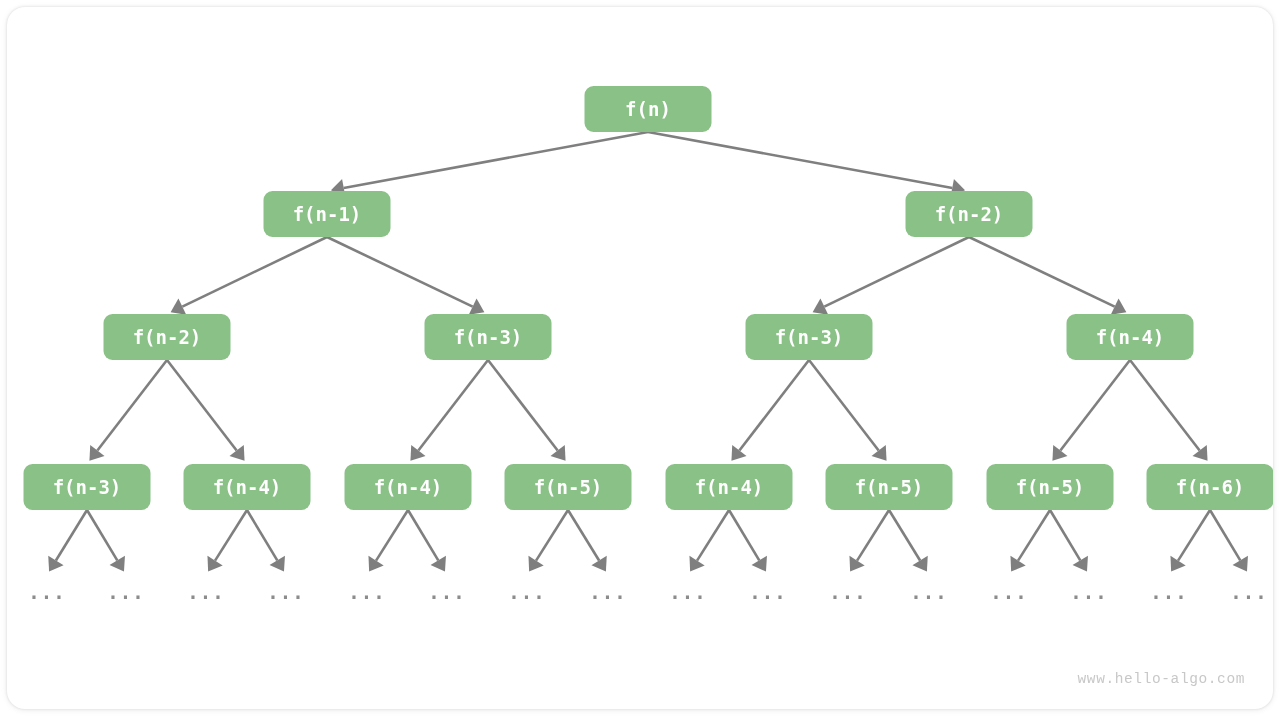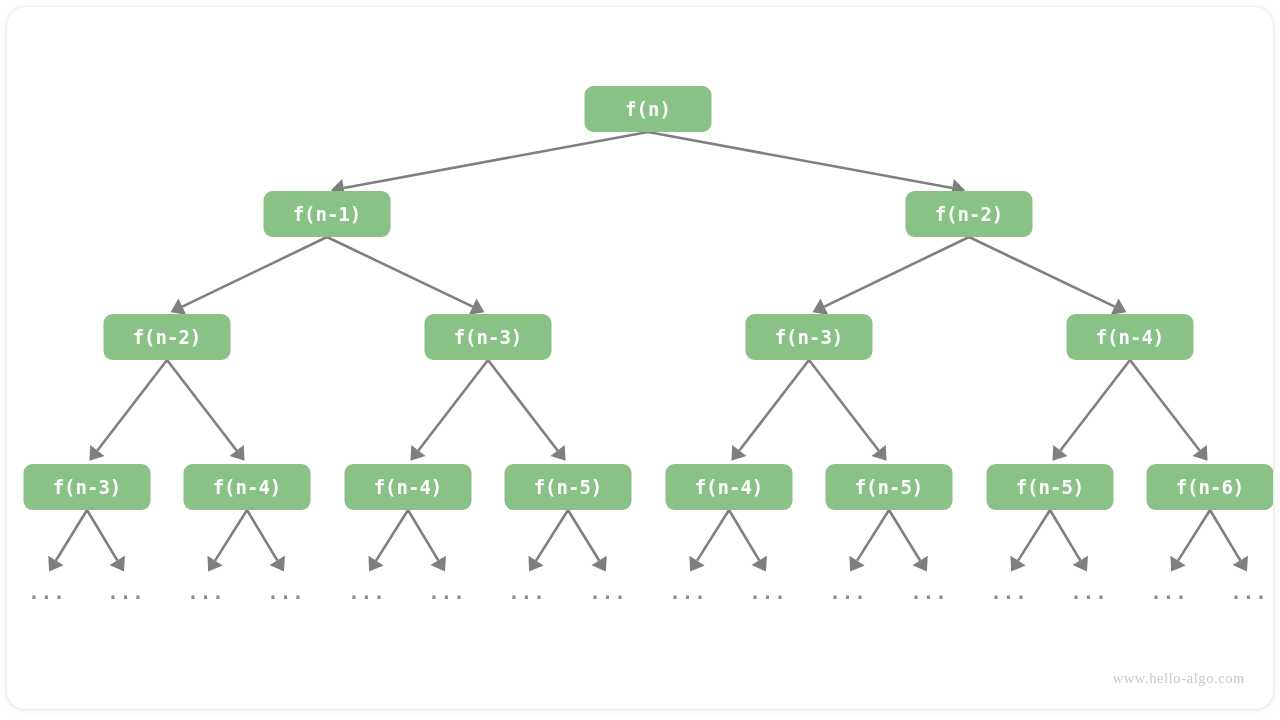--- a/index.html
+++ b/index.html
@@ -64,21 +64,21 @@
     font-weight: bold;
     text-anchor: middle;
     dominant-baseline: middle;
     letter-spacing: 1px;
   }
   .watermark {
     position: absolute;
     right: 28px;
     bottom: 22px;
     color: #c8c8c8;
-    font-family: Liberation Serif, serif;
+    font-family: Liberation Mono, monospace;
     font-size: 14.5px;
     letter-spacing: 0.6px;
     white-space: nowrap;
   }
 </style>
 </head>
 <body>
 
 <div id="page">
   <div class="card">

